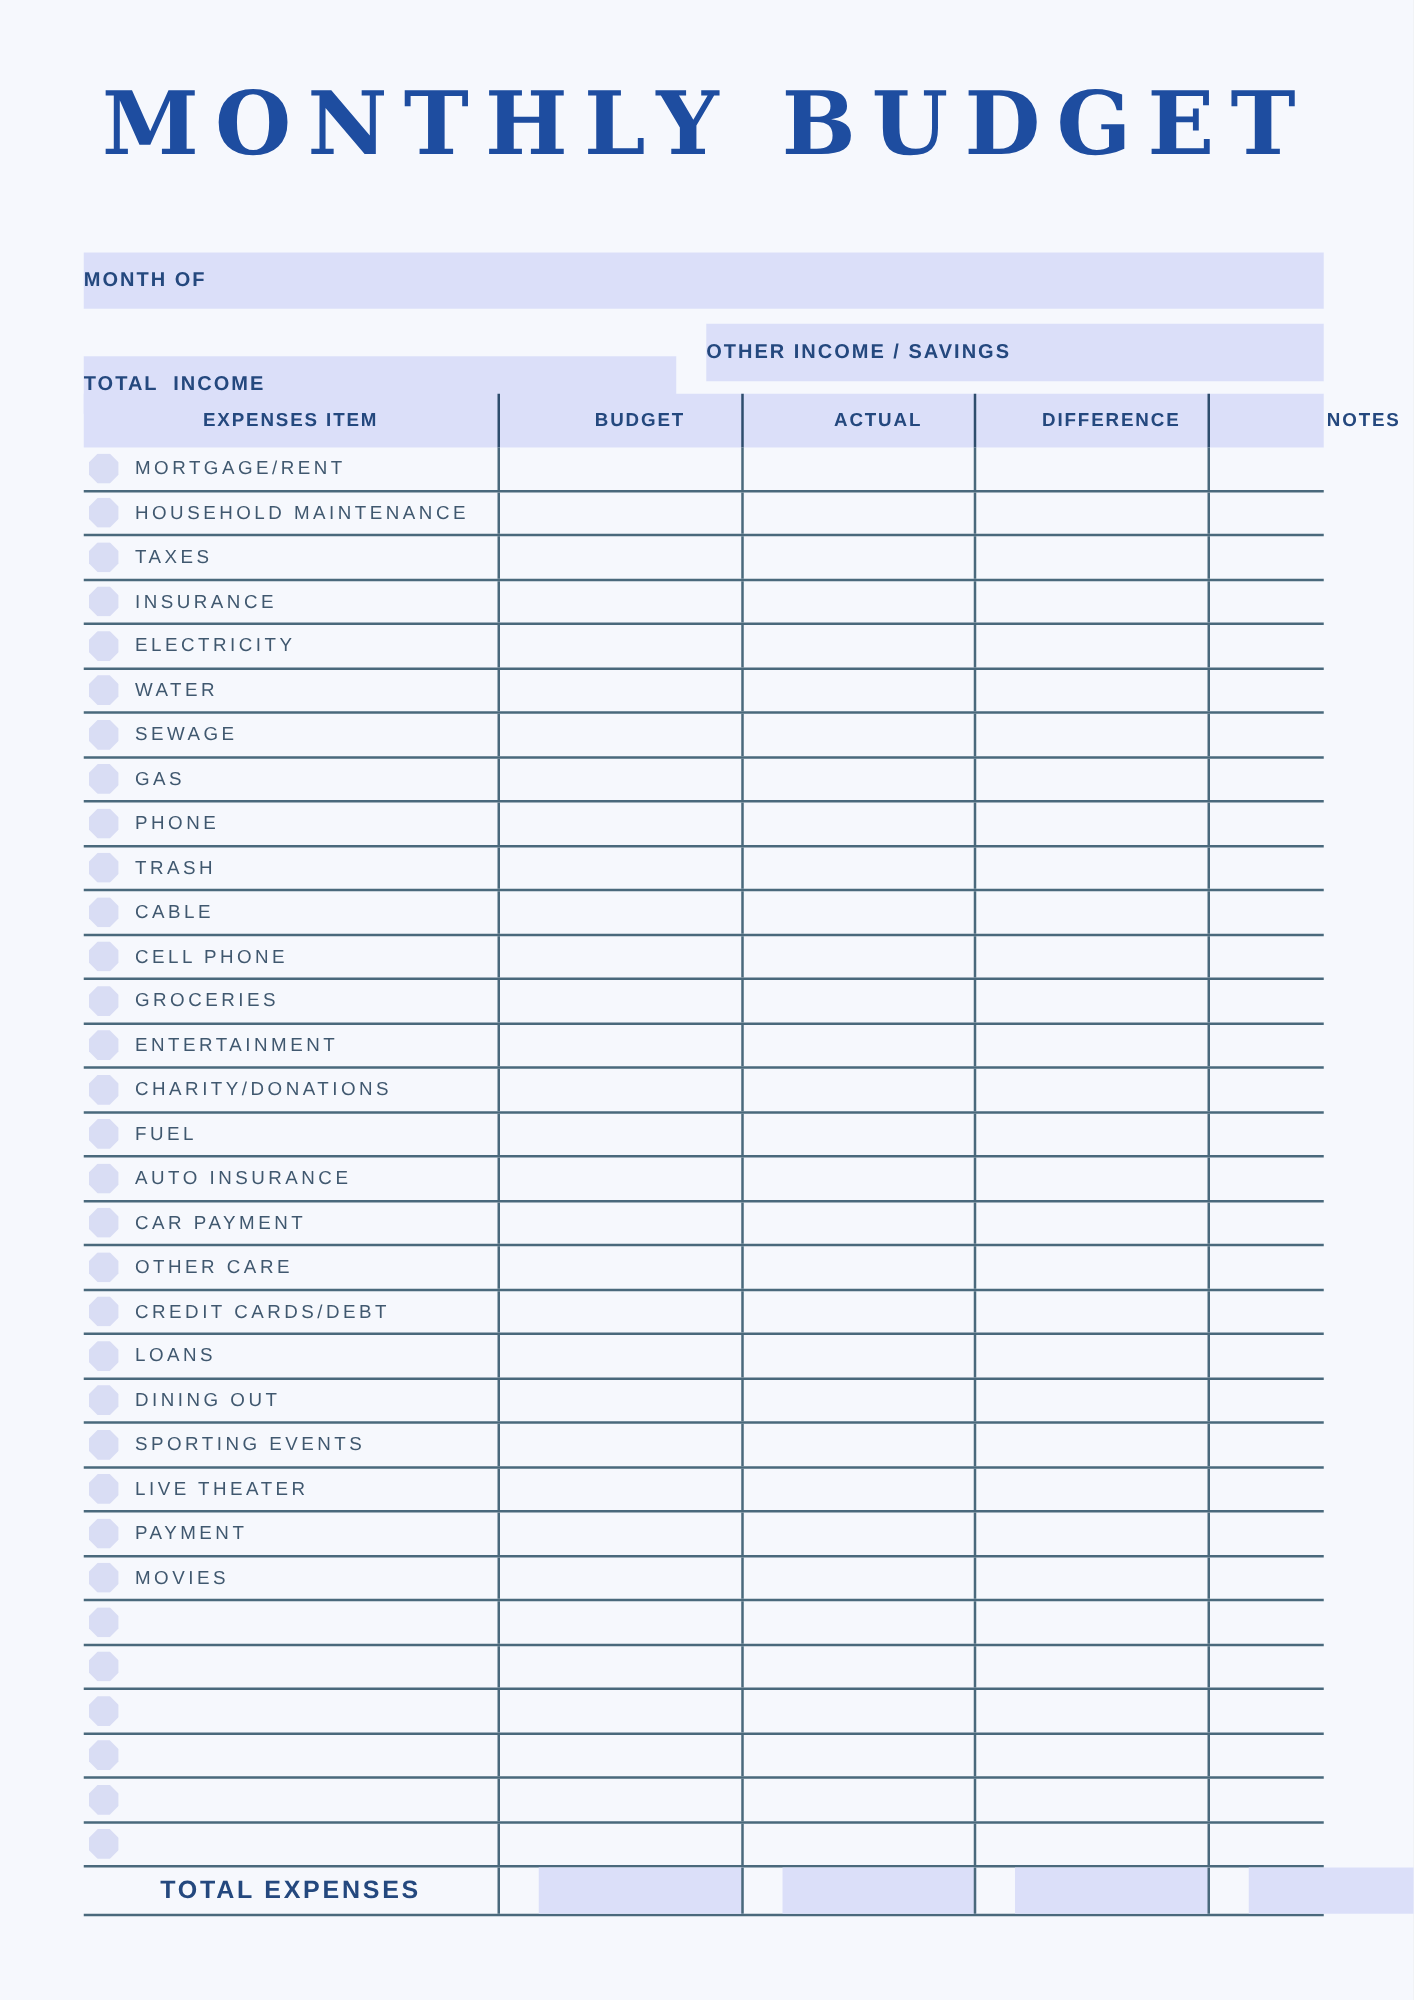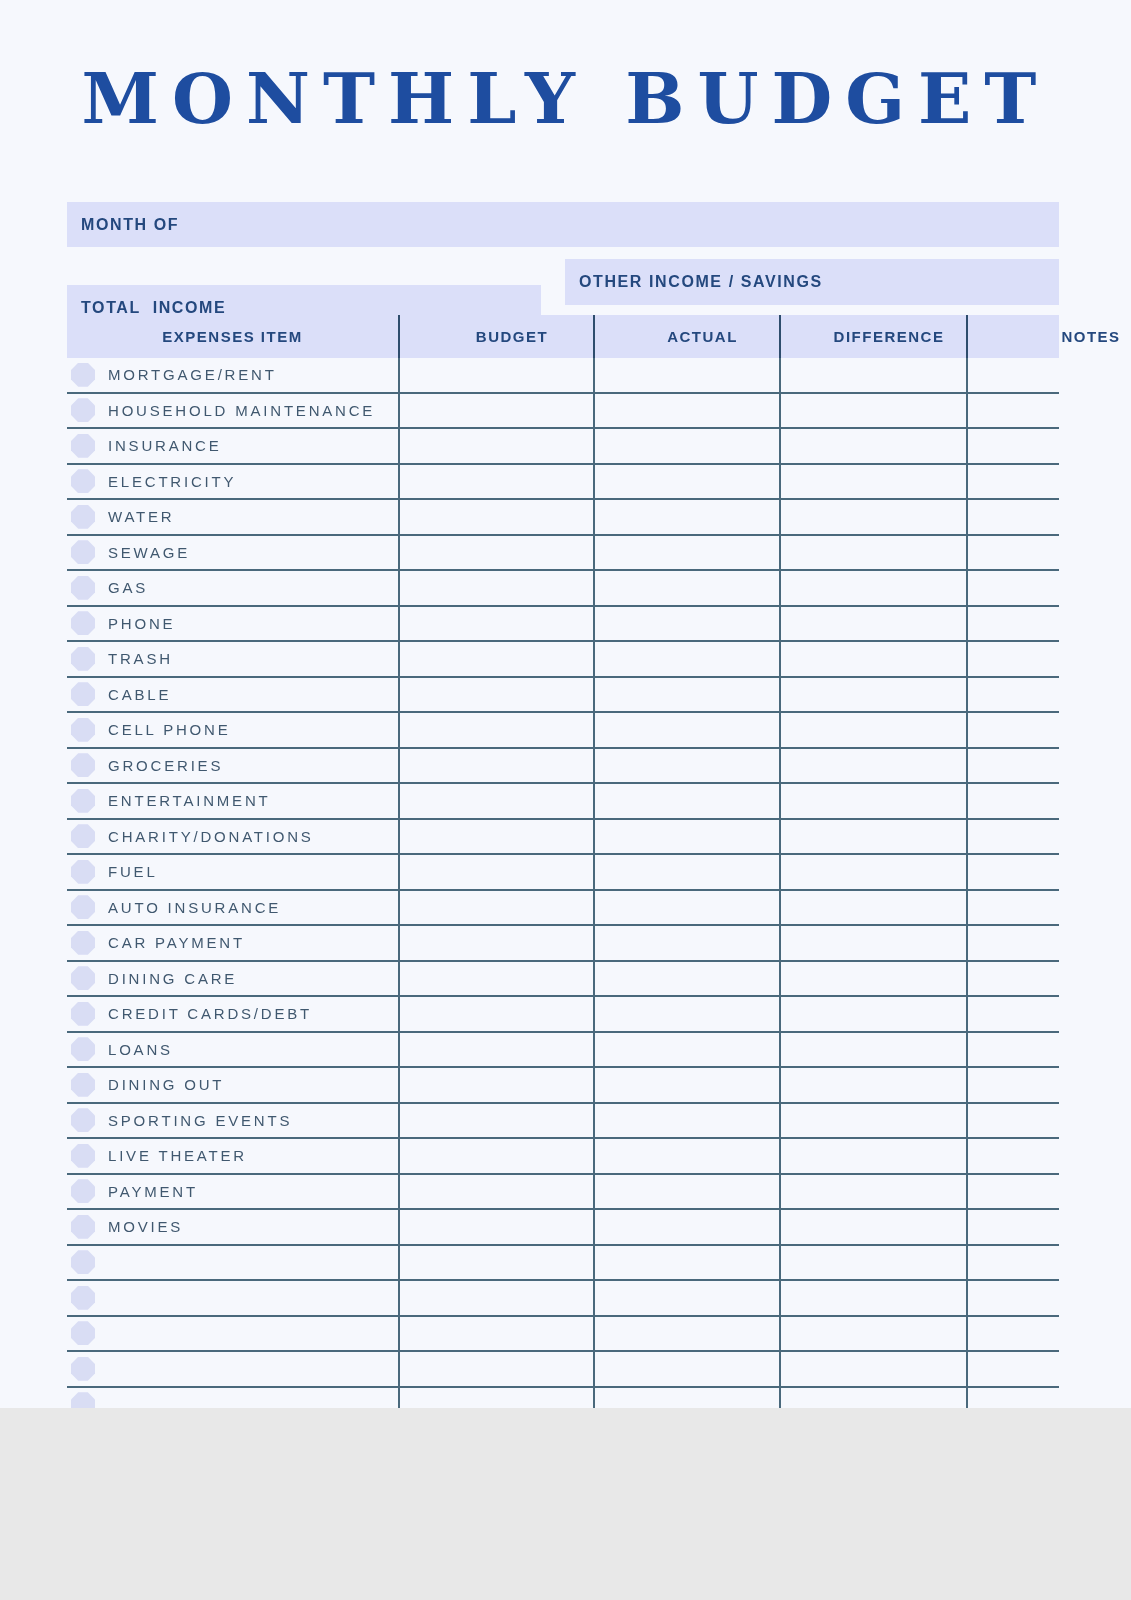--- a/index.html
+++ b/index.html
@@ -8,31 +8,31 @@
     --navy:#24487e;
     --title-blue:#1e4da0;
     --item-text:#40586f;
     --line:#4a697c;
     --head-line:#2e4d6d;
     --bullet:#d9ddf4;
   }
   html,body{margin:0;padding:0;}
   body{background:#e8e8e8;font-family:"Liberation Sans",sans-serif;}
   .page{
-    position:relative;width:1131px;height:1408px;background:var(--page-bg);
+    position:relative;width:1131px;height:1600px;background:var(--page-bg);
     margin:0 auto;overflow:hidden;
   }
   .title{
     position:absolute;top:60px;left:0;width:100%;margin:0;
     text-align:center;font-family:"DejaVu Serif",serif;font-weight:600;
     font-size:70px;line-height:1.1;letter-spacing:13px;color:var(--title-blue);
   }
   .bar{
     position:absolute;background:var(--bar-bg);display:flex;align-items:center;
-    box-sizing:border-box;padding-left:14px;
+    box-sizing:border-box;
   }
   .bar-label{
     font-size:16px;font-weight:bold;color:var(--navy);letter-spacing:1.6px;
     white-space:pre;
   }
   .month-bar{top:202px;left:67px;width:992px;height:45px;}
   .income-bar{top:259px;left:67px;width:474px;height:46px;margin-top:26px;}
   .other-bar{top:259px;left:565px;width:494px;height:46px;}
 
   .budget-table{position:absolute;top:315px;left:67px;width:992px;}
@@ -112,20 +112,30 @@
             <span class="item-label">HOUSEHOLD MAINTENANCE</span>
           </div>
           <div class="cell value-cell"></div>
           <div class="cell value-cell"></div>
           <div class="cell value-cell"></div>
           <div class="cell value-cell"></div>
         </div>
         <div class="trow">
           <div class="cell item-cell">
             <span class="bullet"></span>
+            <span class="item-label">TAXES</span>
+          </div>
+          <div class="cell value-cell"></div>
+          <div class="cell value-cell"></div>
+          <div class="cell value-cell"></div>
+          <div class="cell value-cell"></div>
+        </div>
+        <div class="trow">
+          <div class="cell item-cell">
+            <span class="bullet"></span>
             <span class="item-label">INSURANCE</span>
           </div>
           <div class="cell value-cell"></div>
           <div class="cell value-cell"></div>
           <div class="cell value-cell"></div>
           <div class="cell value-cell"></div>
         </div>
         <div class="trow">
           <div class="cell item-cell">
             <span class="bullet"></span>
@@ -262,21 +272,21 @@
             <span class="item-label">CAR PAYMENT</span>
           </div>
           <div class="cell value-cell"></div>
           <div class="cell value-cell"></div>
           <div class="cell value-cell"></div>
           <div class="cell value-cell"></div>
         </div>
         <div class="trow">
           <div class="cell item-cell">
             <span class="bullet"></span>
-            <span class="item-label">DINING CARE</span>
+            <span class="item-label">OTHER CARE</span>
           </div>
           <div class="cell value-cell"></div>
           <div class="cell value-cell"></div>
           <div class="cell value-cell"></div>
           <div class="cell value-cell"></div>
         </div>
         <div class="trow">
           <div class="cell item-cell">
             <span class="bullet"></span>
             <span class="item-label">CREDIT CARDS/DEBT</span>

